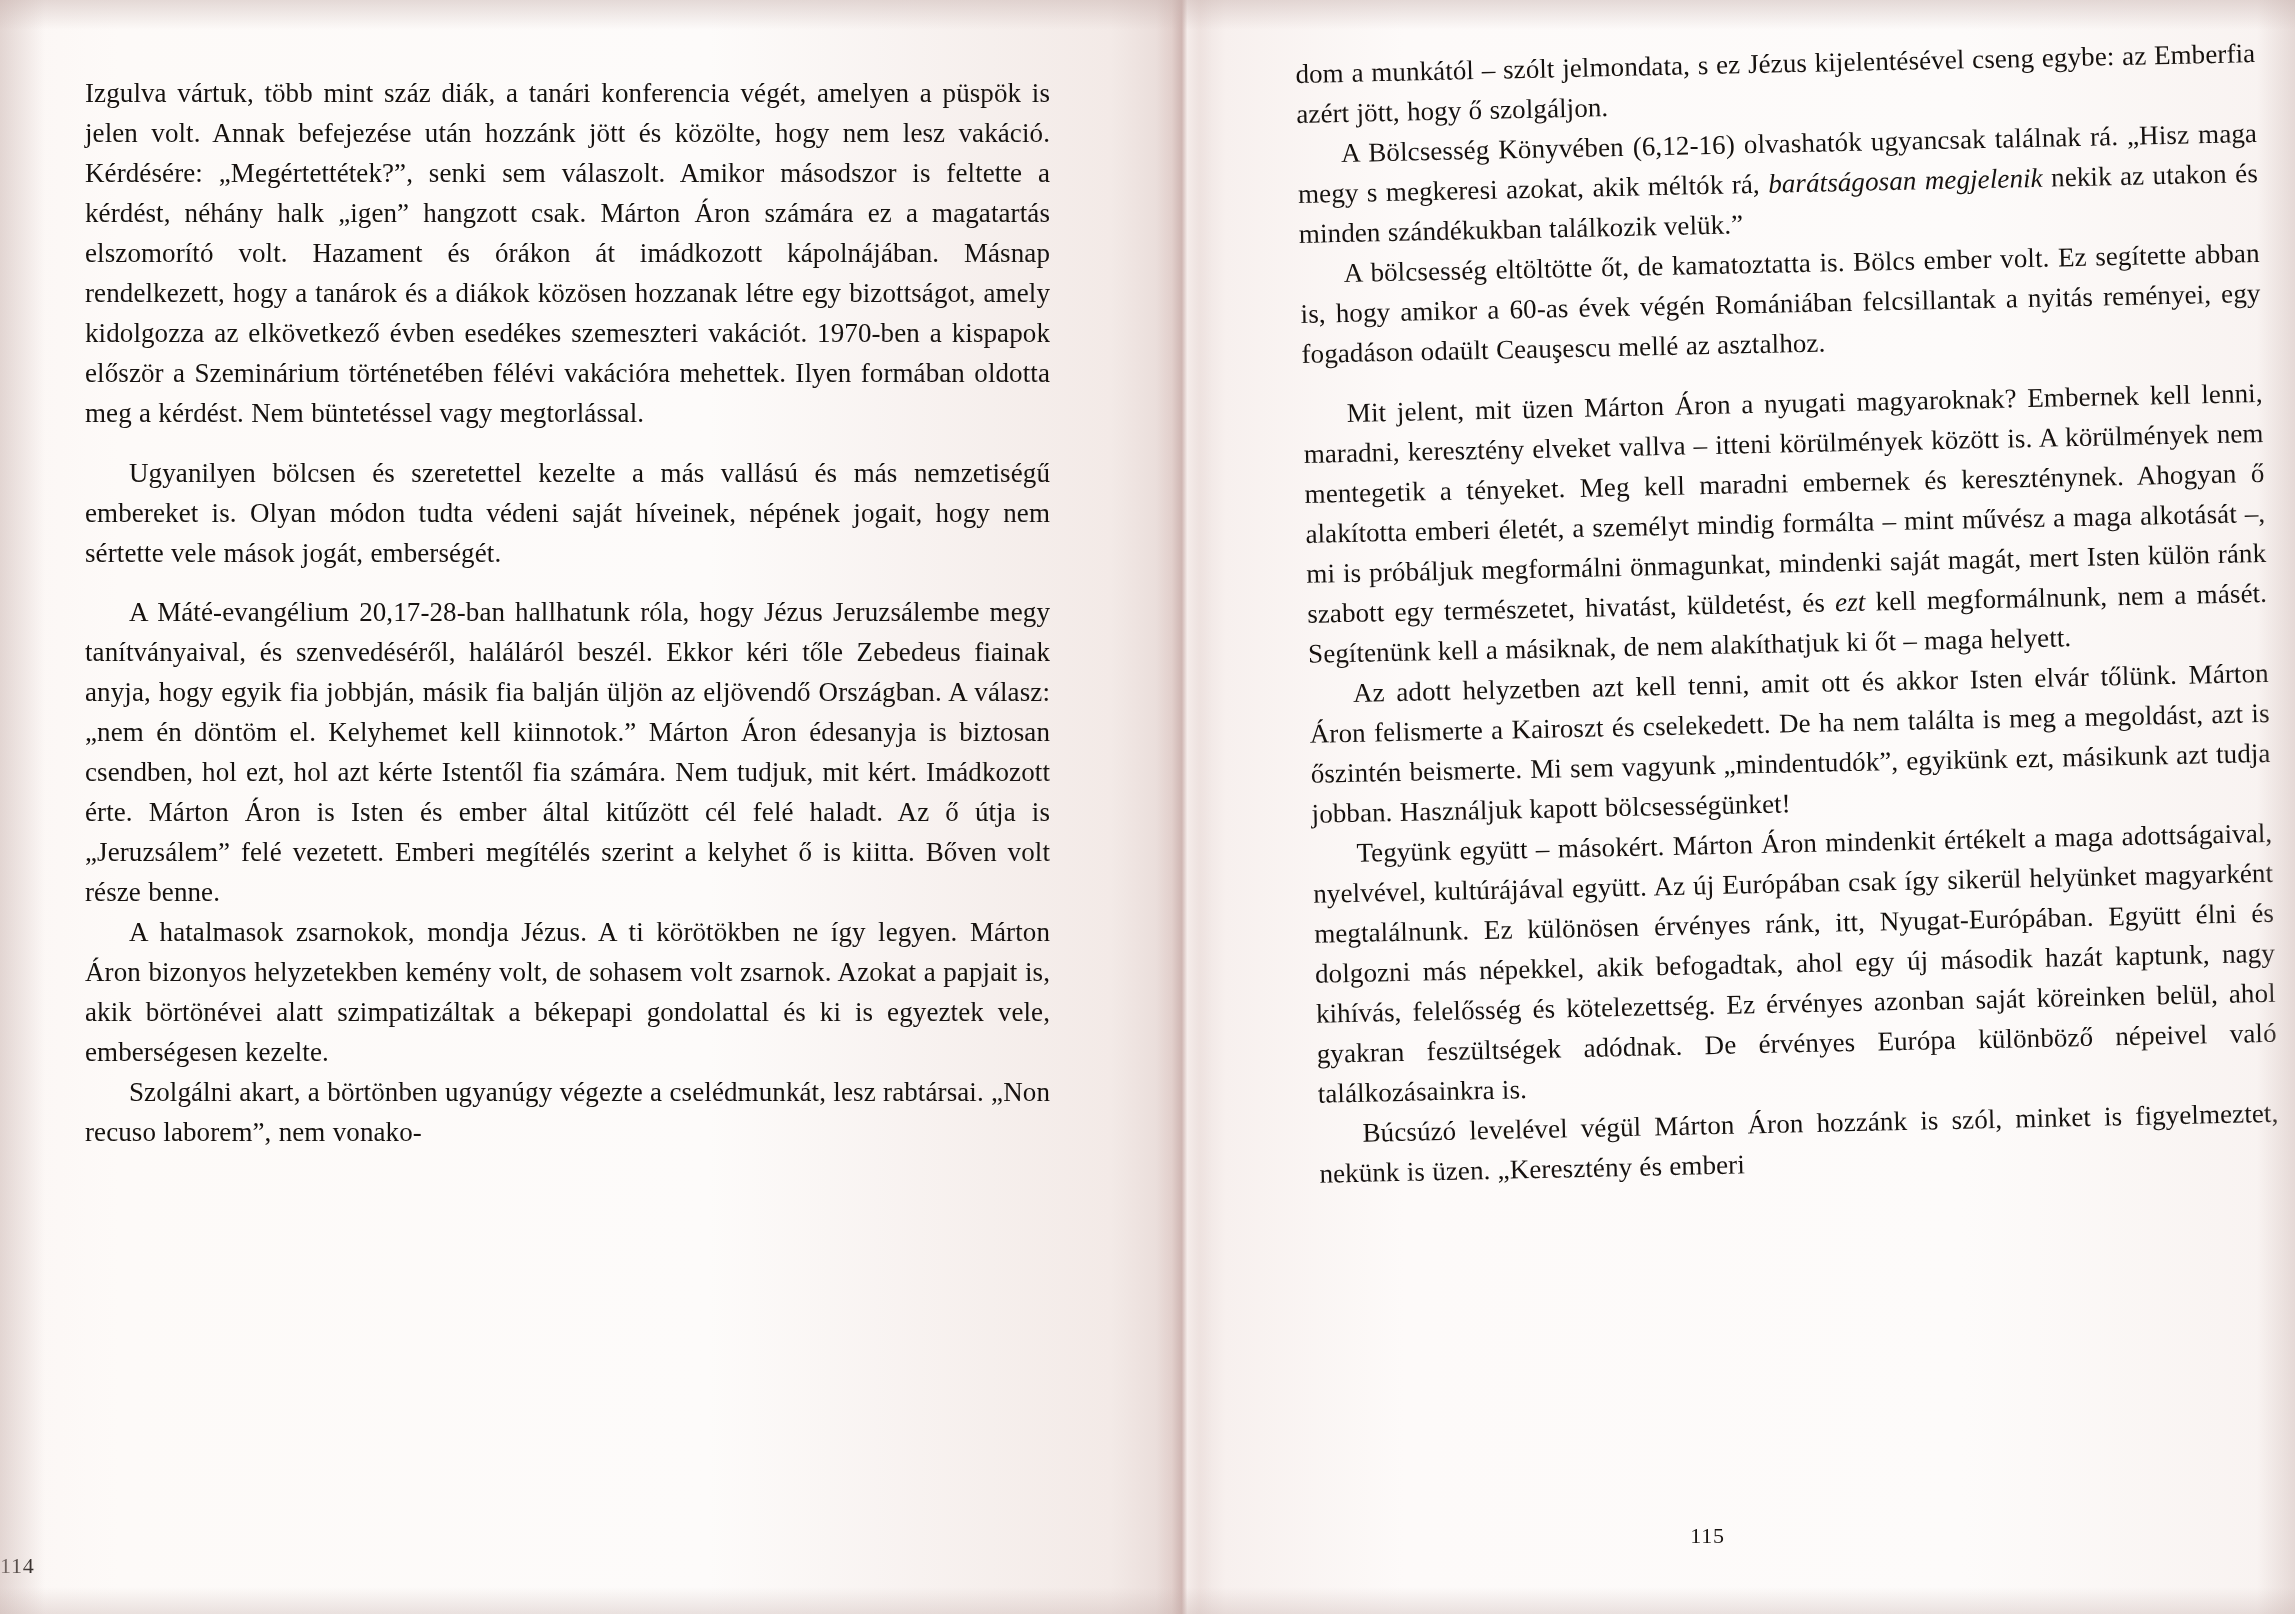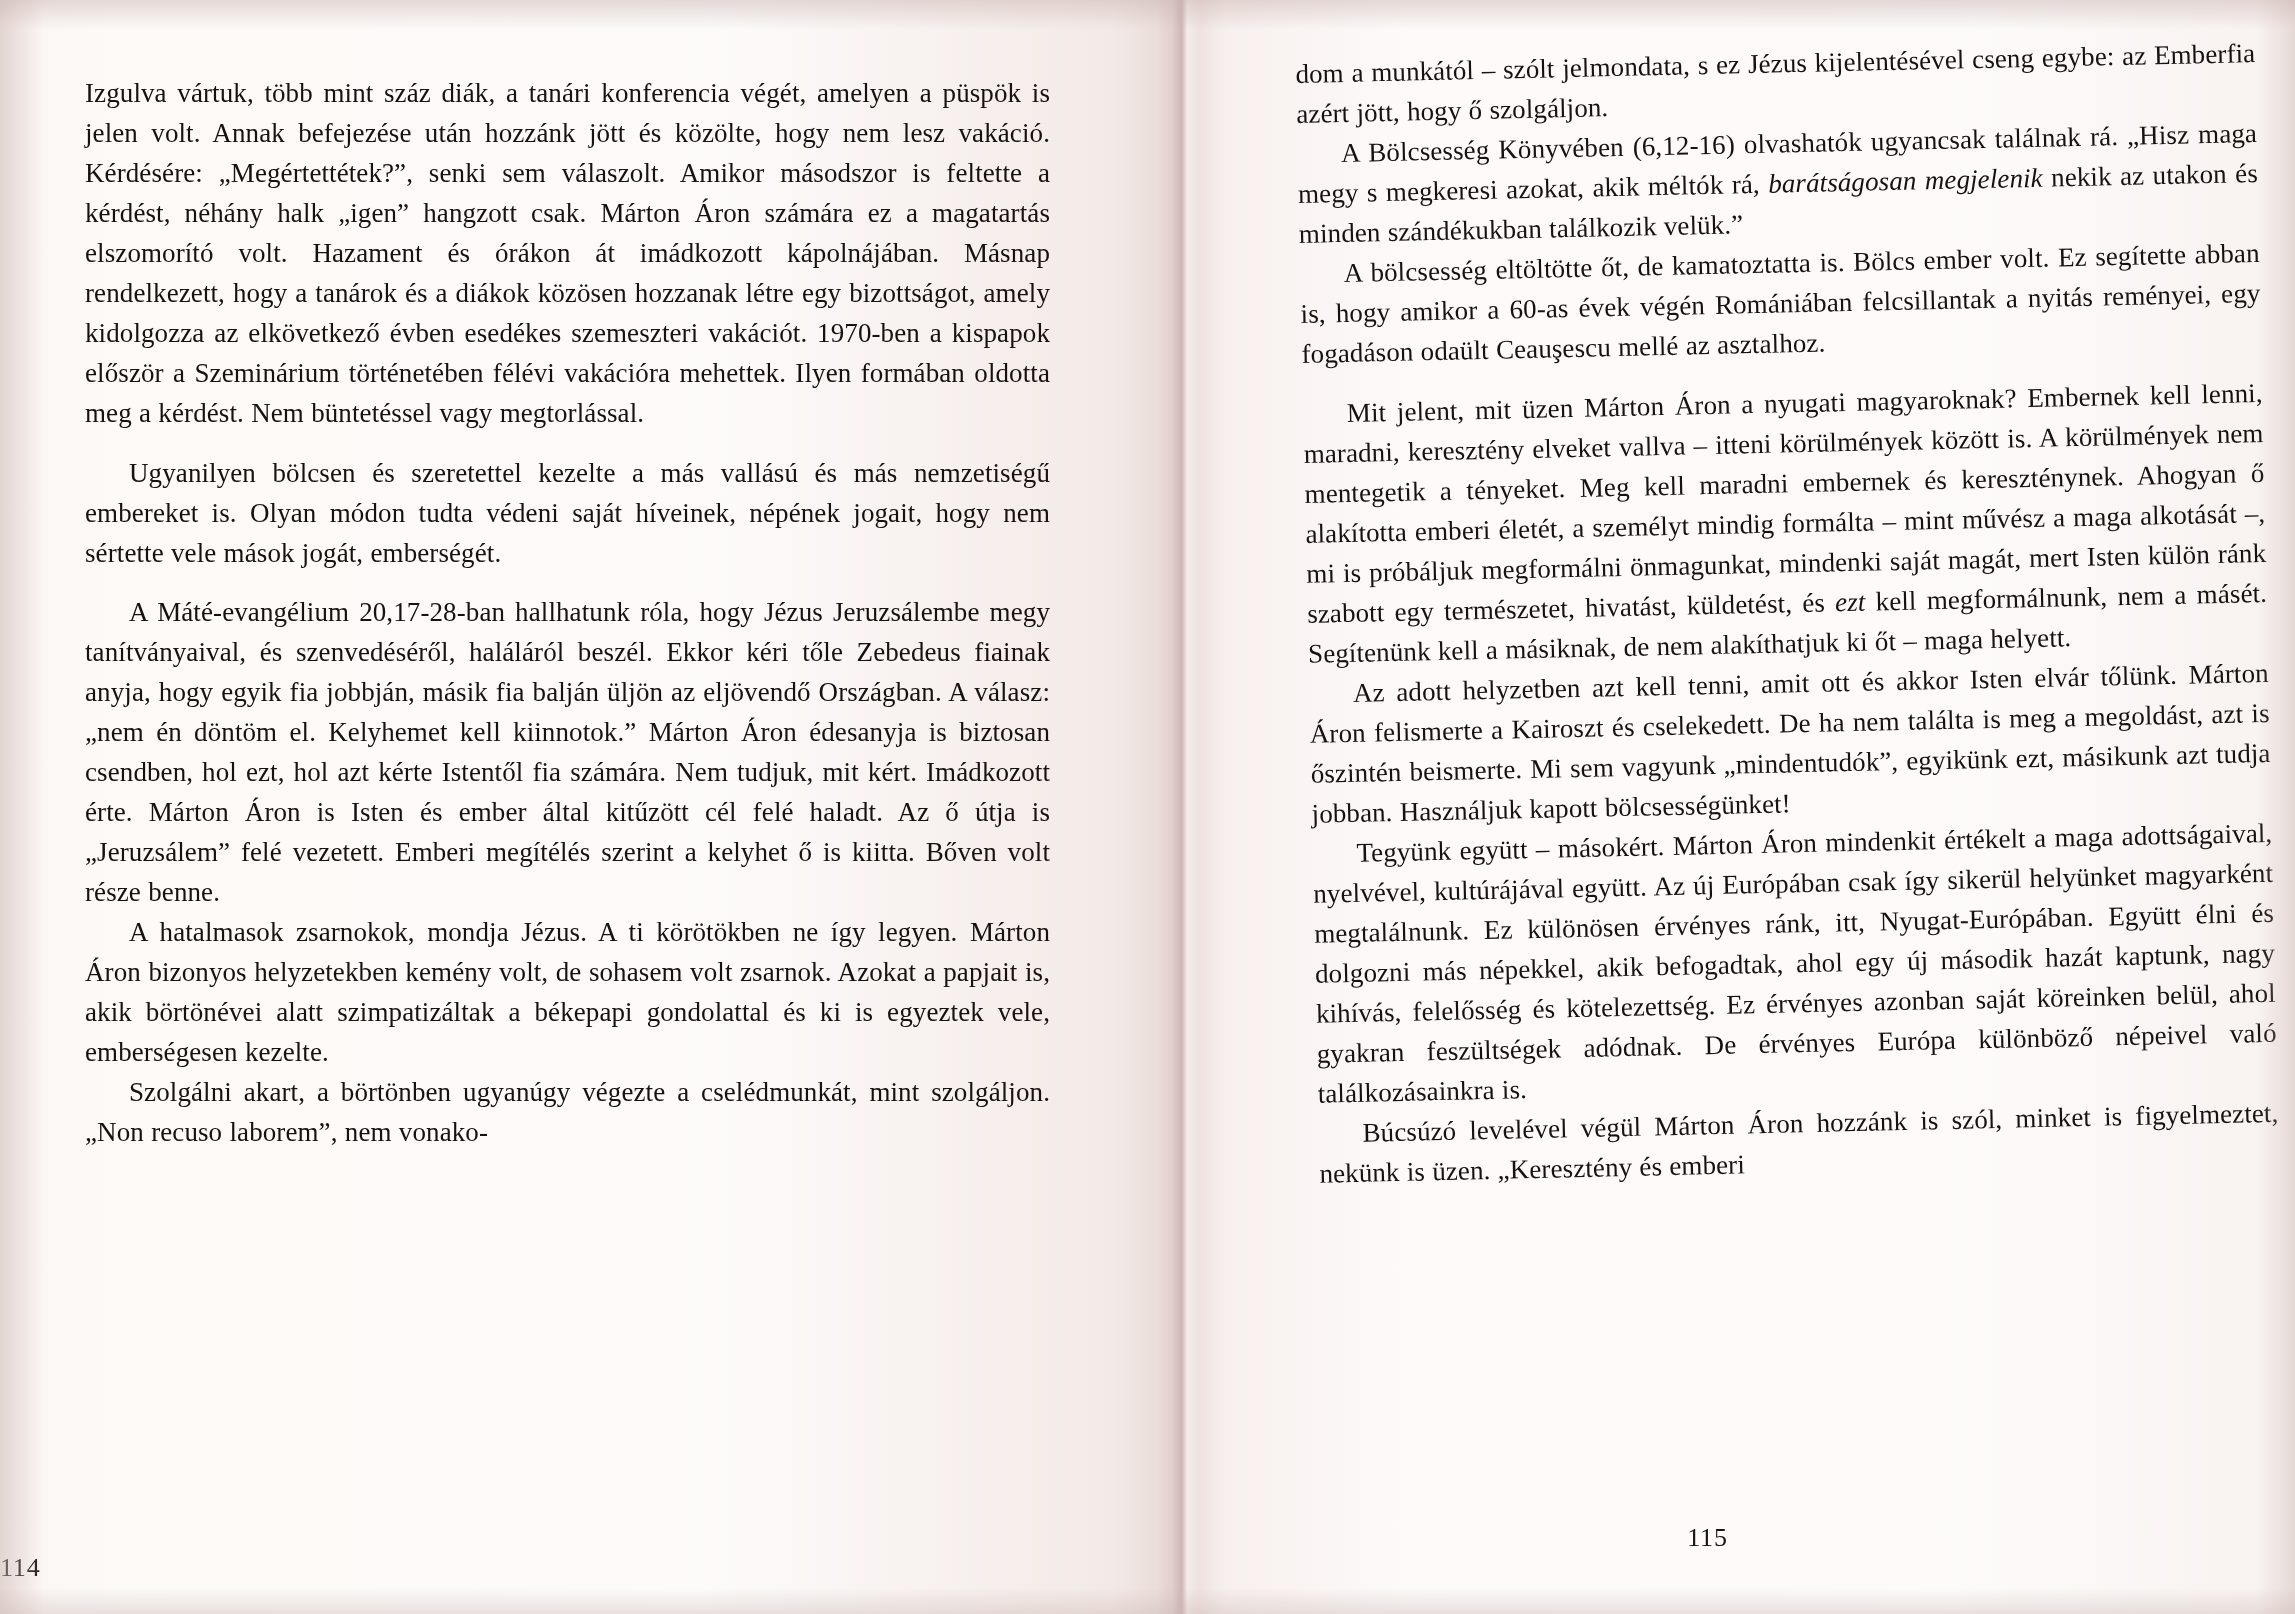--- a/index.html
+++ b/index.html
@@ -124,21 +124,21 @@
   }
   p.gap-before {
     margin-top: 19.7px;
   }
   em {
     font-style: italic;
   }
 
   .folio {
     position: absolute;
-    font-size: 26px;
+    font-size: 22px;
     color: #1a1512;
     letter-spacing: 0.8px;
   }
   .page.left .folio {
     left: 0;
     top: 1553px;
     width: 1075px;
     text-align: left;
   }
   .page.right .folio {
@@ -155,21 +155,21 @@
   <div class="page-bg-left"></div>
   <div class="page-bg-right"></div>
   <div class="gutter"></div>
 
   <div class="page left">
     <div class="textblock">
       <p>Izgulva vártuk, több mint száz diák, a tanári konferencia végét, amelyen a püspök is jelen volt. Annak befejezése után hozzánk jött és közölte, hogy nem lesz vakáció. Kérdésére: „Megértettétek?”, senki sem válaszolt. Amikor másodszor is feltette a kérdést, néhány halk „igen” hangzott csak. Márton Áron számára ez a magatartás elszomorító volt. Hazament és órákon át imádkozott kápolnájában. Másnap rendelkezett, hogy a tanárok és a diákok közösen hozzanak létre egy bizottságot, amely kidolgozza az elkövetkező évben esedékes szemeszteri vakációt. 1970-ben a kispapok először a Szeminárium történetében félévi vakációra mehettek. Ilyen formában oldotta meg a kérdést. Nem büntetéssel vagy megtorlással.</p>
       <p class="indent gap-before">Ugyanilyen bölcsen és szeretettel kezelte a más vallású és más nemzetiségű embereket is. Olyan módon tudta védeni saját híveinek, népének jogait, hogy nem sértette vele mások jogát, emberségét.</p>
       <p class="indent gap-before">A Máté-evangélium 20,17-28-ban hallhatunk róla, hogy Jézus Jeruzsálembe megy tanítványaival, és szenvedéséről, haláláról beszél. Ekkor kéri tőle Zebedeus fiainak anyja, hogy egyik fia jobbján, másik fia balján üljön az eljövendő Országban. A válasz: „nem én döntöm el. Kelyhemet kell kiinnotok.” Márton Áron édesanyja is biztosan csendben, hol ezt, hol azt kérte Istentől fia számára. Nem tudjuk, mit kért. Imádkozott érte. Márton Áron is Isten és ember által kitűzött cél felé haladt. Az ő útja is „Jeruzsálem” felé vezetett. Emberi megítélés szerint a kelyhet ő is kiitta. Bőven volt része benne.</p>
       <p class="indent">A hatalmasok zsarnokok, mondja Jézus. A ti körötökben ne így legyen. Márton Áron bizonyos helyzetekben kemény volt, de sohasem volt zsarnok. Azokat a papjait is, akik börtönévei alatt szimpatizáltak a békepapi gondolattal és ki is egyeztek vele, emberségesen kezelte.</p>
-      <p class="indent">Szolgálni akart, a börtönben ugyanúgy végezte a cselédmunkát, mint szolgáljon. „Non recuso laborem”, nem vonako-</p>
+      <p class="indent">Szolgálni akart, a börtönben ugyanúgy végezte a cselédmunkát, lesz rabtársai. „Non recuso laborem”, nem vonako-</p>
     </div>
     <div class="folio">114</div>
   </div>
 
   <div class="page right">
     <div class="textblock">
       <p>dom a munkától – szólt jelmondata, s ez Jézus kijelentésével cseng egybe: az Emberfia azért jött, hogy ő szolgáljon.</p>
       <p class="indent"><span>A Bölcsesség Könyvében (6,12-16) olvashatók ugyancsak találnak rá. „Hisz maga megy s megkeresi azokat, akik méltók rá, </span><em>barátságosan megjelenik</em><span> nekik az utakon és minden szándékukban találkozik velük.”</span></p>
       <p class="indent">A bölcsesség eltöltötte őt, de kamatoztatta is. Bölcs ember volt. Ez segítette abban is, hogy amikor a 60-as évek végén Romániában felcsillantak a nyitás reményei, egy fogadáson odaült Ceauşescu mellé az asztalhoz.</p>
       <p class="indent gap-before"><span>Mit jelent, mit üzen Márton Áron a nyugati magyaroknak? Embernek kell lenni, maradni, keresztény elveket vallva – itteni körülmények között is. A körülmények nem mentegetik a tényeket. Meg kell maradni embernek és kereszténynek. Ahogyan ő alakította emberi életét, a személyt mindig formálta – mint művész a maga alkotását –, mi is próbáljuk megformálni önmagunkat, mindenki saját magát, mert Isten külön ránk szabott egy természetet, hivatást, küldetést, és </span><em>ezt</em><span> kell megformálnunk, nem a másét. Segítenünk kell a másiknak, de nem alakíthatjuk ki őt – maga helyett.</span></p>

